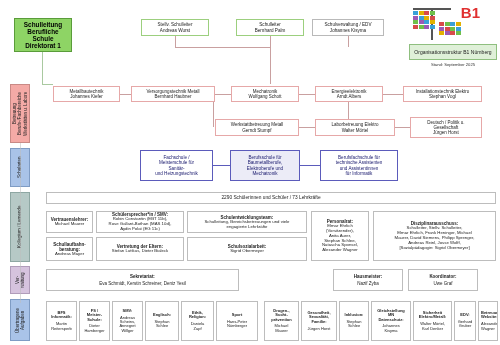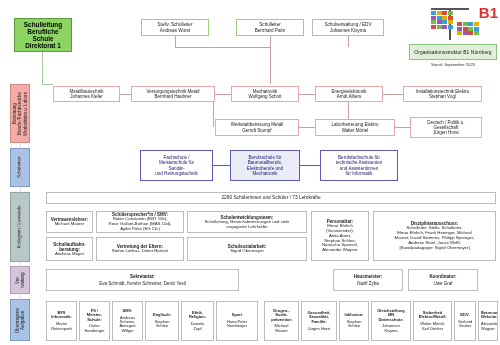--- a/index.html
+++ b/index.html
@@ -111,21 +111,21 @@
   .chip-lilac { background: #d6c3de; border: 1px solid #b09cba; }
   .chip-blue2 { background: #a9c3e8; border: 1px solid #7f9cc4; }
 
   
   .ln { position: absolute; background: #c9a0a0; }
   .ln-green { position: absolute; background: #a9c9a0; }
   .ln-blue  { position: absolute; background: #5b5bbb; }
   .ln-grey  { position: absolute; background: #bdbdbd; }
 
   
-  #logo-wrap { position: absolute; left: 413px; top: 2px; width: 88px; height: 42px; }
+  #logo-wrap { position: absolute; left: 395px; top: 2px; width: 88px; height: 42px; }
   .logo-b1 {
     position: absolute; right: 3px; top: 2px;
     font-size: 15px; font-weight: bold; color: #e03030;
     font-family: "Liberation Sans", sans-serif;
   }
   .tile-grid { position: absolute; display: grid; gap: 0.5px; }
   .tile { width: 5px; height: 4px; font-size: 2.6px; color: #fff;
           display: flex; align-items: center; justify-content: center; }
   .logo-bar { position: absolute; background: #555; }
 

